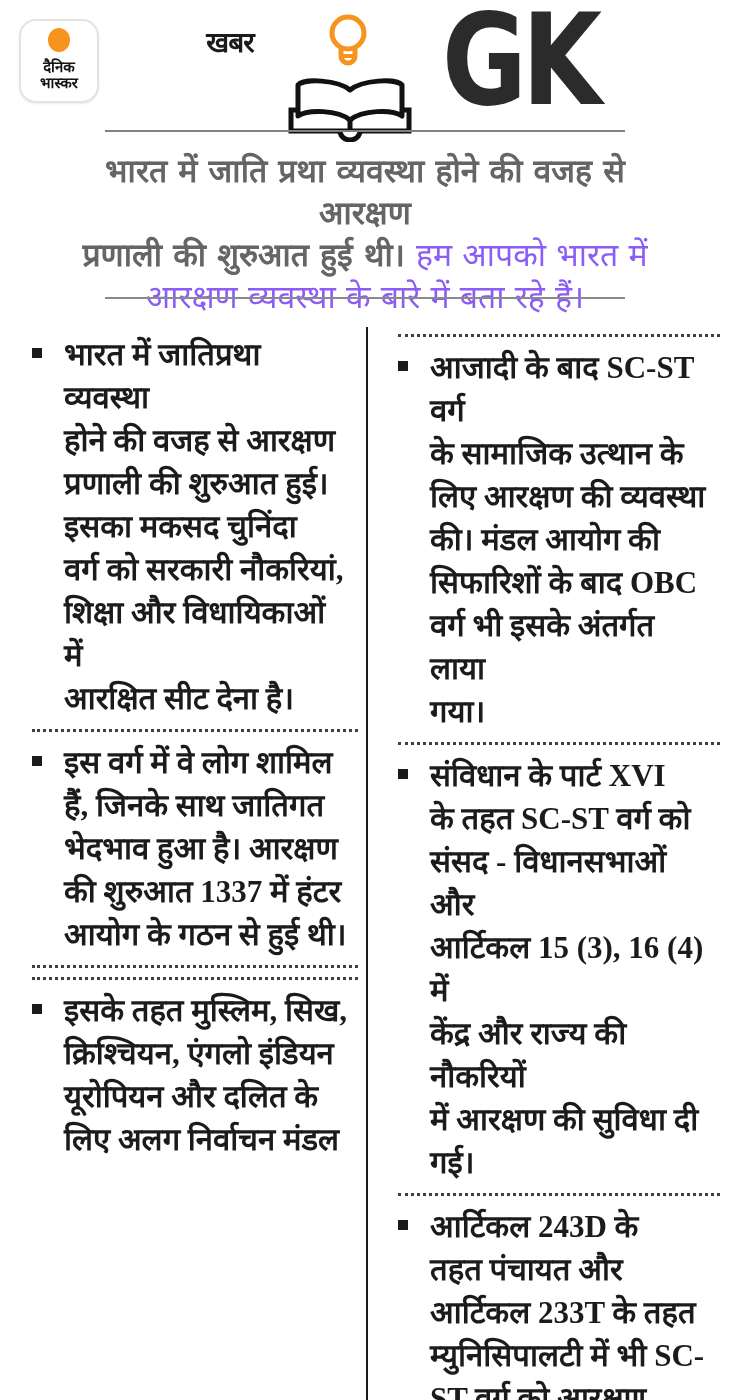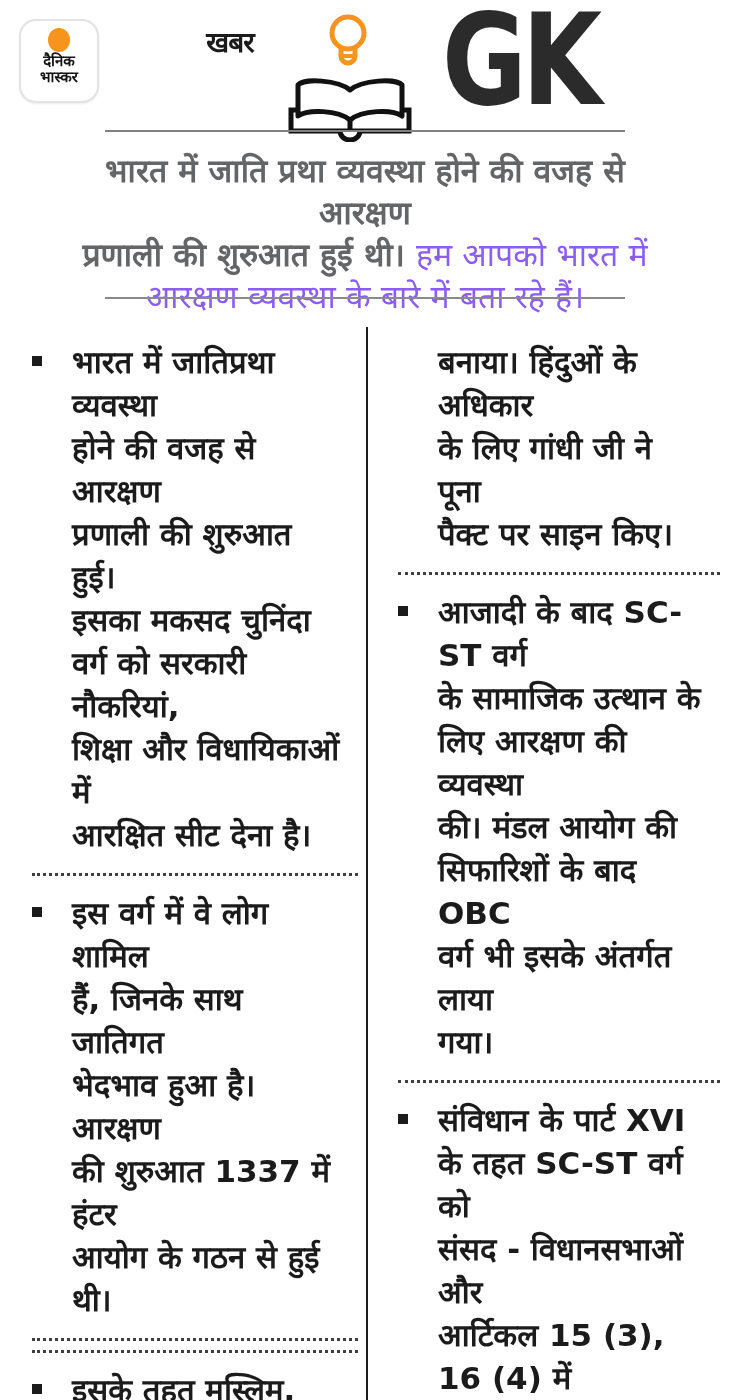--- a/index.html
+++ b/index.html
@@ -4,21 +4,21 @@
 <style>
   html,body{margin:0;padding:0;background:#ffffff;}
   body{font-family:"DejaVu Sans", sans-serif;}
   .page{position:relative;width:730px;height:1400px;background:#fff;overflow:hidden;}
 
   
   .logo{position:absolute;left:19px;top:19px;width:76px;height:80px;background:#fff;
         border:2px solid #e3e3e3;border-radius:17px;box-shadow:0 1px 2px rgba(0,0,0,.08);
         display:flex;flex-direction:column;align-items:center;justify-content:flex-start;}
   .logo-dot{width:22px;height:24px;border-radius:50%;background:#F7941D;margin-top:7px;}
-  .logo-txt{font-weight:bold;color:#131313;font-size:15px;line-height:16px;text-align:center;margin-top:1px;}
+  .logo-txt{font-weight:bold;color:#131313;font-size:15px;line-height:16px;text-align:center;margin-top:7px;}
   .masthead{position:absolute;left:150px;top:18px;width:160px;text-align:center;
             font-weight:800;color:#1b1b1b;font-size:28px;line-height:50px;letter-spacing:-1px;}
   .bulb{position:absolute;left:323px;top:12px;}
   .book{position:absolute;left:287px;top:76px;}
   .gk{position:absolute;left:442px;top:0px;font-size:126px;line-height:122px;font-weight:800;
       color:#2b2b2b;letter-spacing:-6px;transform:scaleX(.82);transform-origin:left top;}
   .rule{position:absolute;left:105px;width:520px;height:2px;background:#818181;}
   .rule.top{top:130px;}
   .rule.mid{top:297px;background:#8a8a8a;}
 
@@ -28,21 +28,21 @@
   .intro .bold{color:#8b5cf6;font-weight:400;}
 
   
   .col{position:absolute;top:325px;}
   .col.left{left:32px;width:326px;}
   .col.right{left:398px;width:322px;}
   .vdivider{position:absolute;left:366px;top:327px;height:1073px;width:2px;background:#1a1a1a;}
 
   .item{position:relative;padding-left:24px;}
   .item .sq{position:absolute;left:0;top:15px;width:10px;height:10px;background:#1b1b1b;}
-  .btxt{margin:16px;font-size:31px;line-height:43px;font-weight:700;color:#1b1b1b;white-space:pre-line;}
+  .btxt{margin:8px;font-size:31px;line-height:43px;font-weight:700;color:#1b1b1b;white-space:pre-line;font-family:Liberation Serif, serif;}
   .sep{border-top:3px dotted #3f3f3f;margin:9px 0 9px 0;height:0;}
 </style>
 </head>
 <body>
 
 <div class="page">
 
   <div class="logo">
     <div class="logo-dot"></div>
     <div class="logo-txt">
@@ -109,26 +109,20 @@
       <p class="btxt">इसके तहत मुस्लिम, सिख,
 क्रिश्चियन, एंगलो इंडियन
 यूरोपियन और दलित के
 लिए अलग निर्वाचन मंडल</p>
     </div>
   </div>
 
   <div class="vdivider"></div>
 
   <div class="col right">
-    <div class="item no-bullet">
-
-      <p class="btxt">बनाया। हिंदुओं के अधिकार
-के लिए गांधी जी ने पूना
-पैक्ट पर साइन किए।</p>
-    </div>
     <div class="sep"></div>
     <div class="item">
       <span class="sq"></span>
       <p class="btxt">आजादी के बाद SC-ST वर्ग
 के सामाजिक उत्थान के
 लिए आरक्षण की व्यवस्था
 की। मंडल आयोग की
 सिफारिशों के बाद OBC
 वर्ग भी इसके अंतर्गत लाया
 गया।</p>

